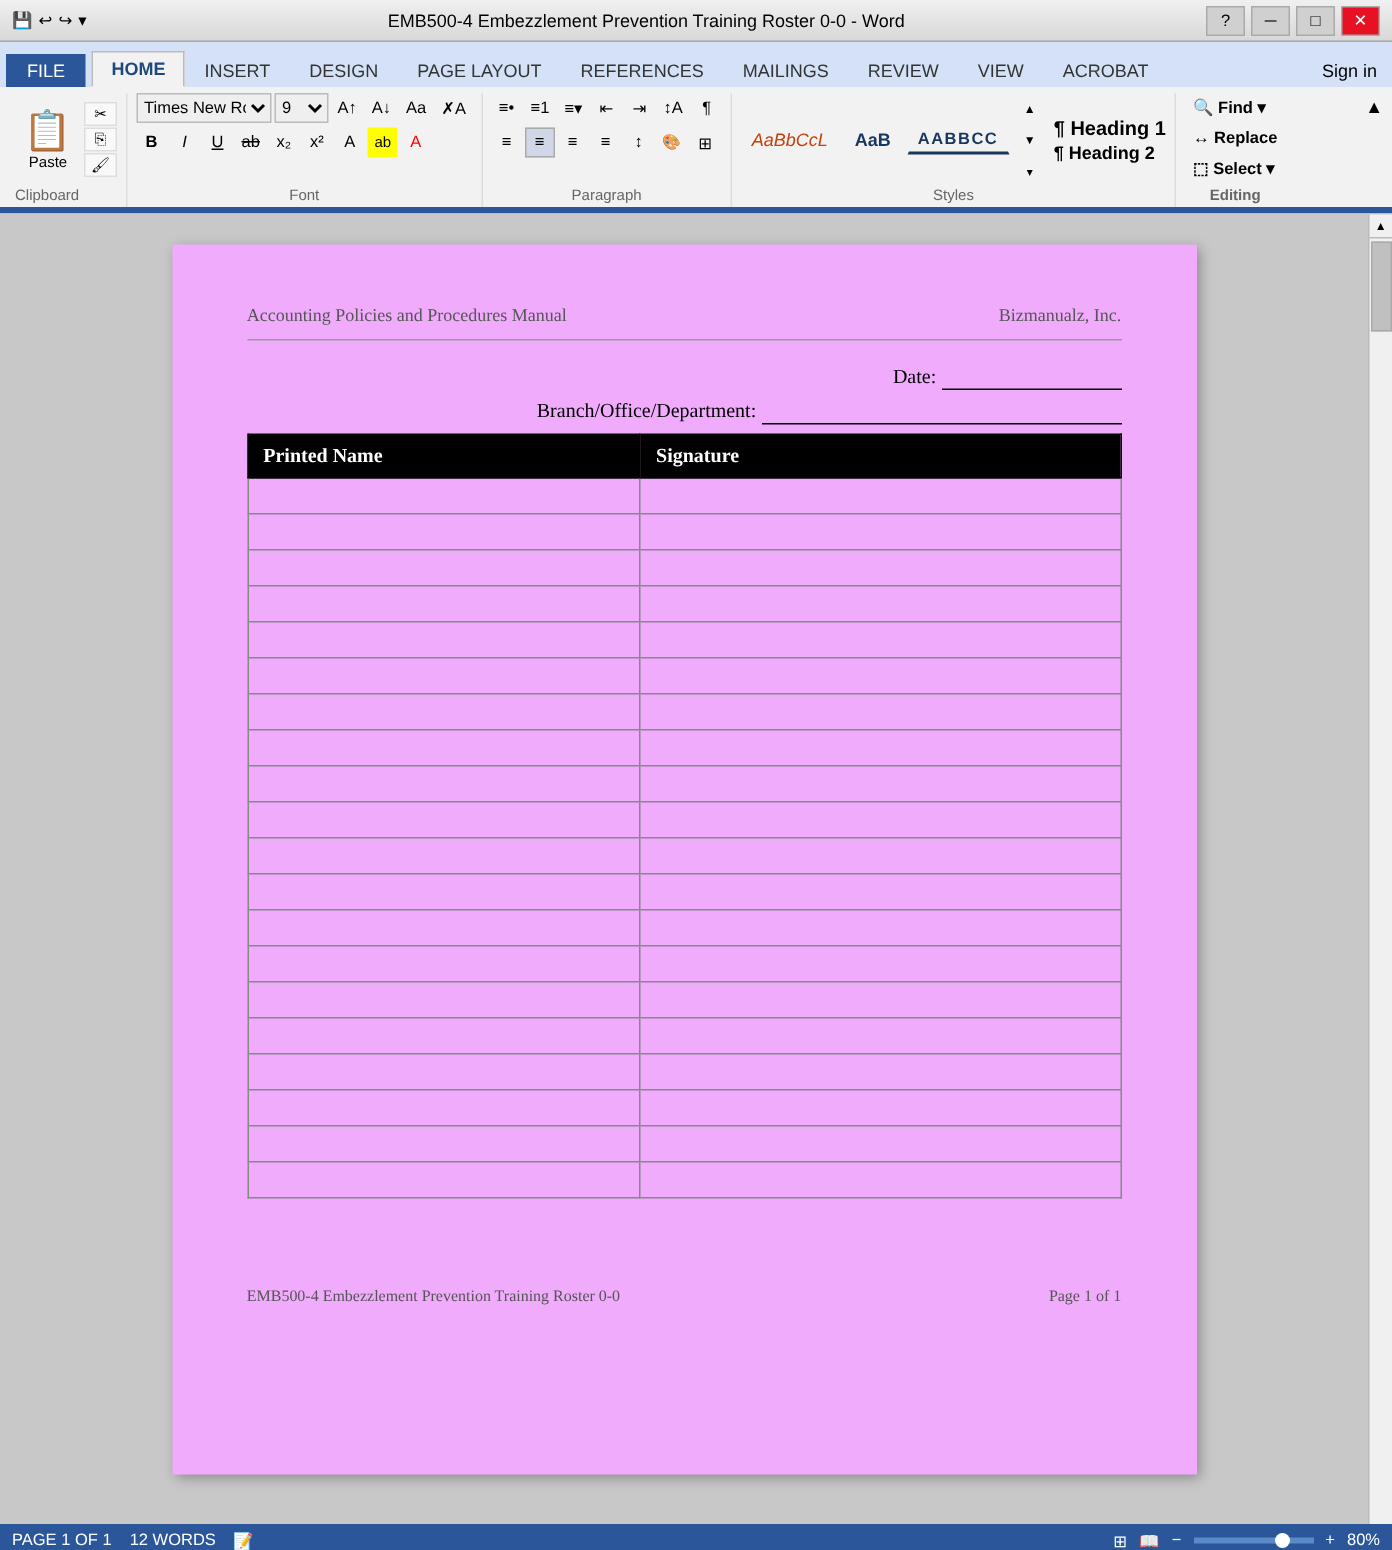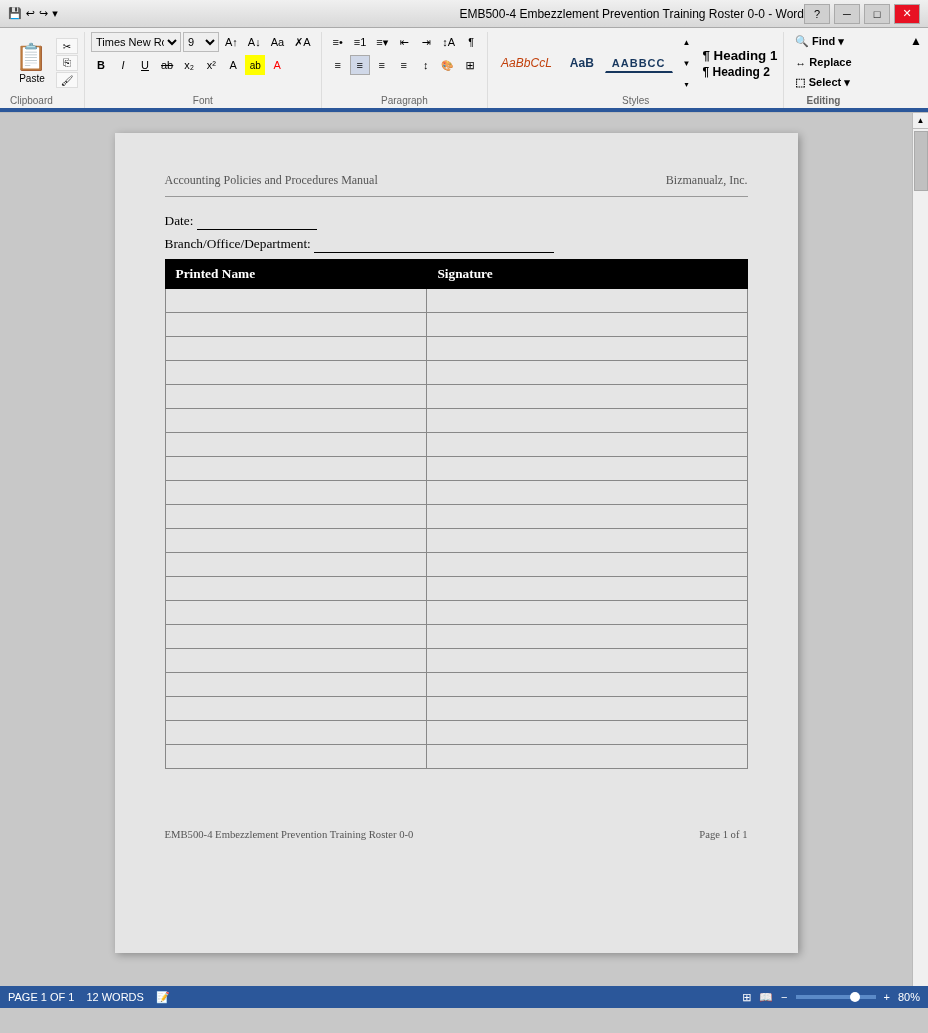--- a/index.html
+++ b/index.html
@@ -11,21 +11,21 @@
       height: 28px;
       display: flex;
       align-items: center;
       justify-content: space-between;
       padding: 0 8px;
       border-bottom: 1px solid #aaa;
       font-family: 'Segoe UI', Arial, sans-serif;
       font-size: 12px;
       color: #000;
     }
-    #title-bar .title { flex: 1; text-align: right; }
+    #title-bar .title { flex: 1; text-align: center; }
     #title-bar .win-btn {
       width: 26px; height: 20px;
       display: flex; align-items: center; justify-content: center;
       cursor: pointer; font-size: 11px; background: #d0d0d0;
       border: 1px solid #aaa;
     }
     #title-bar .quick-access { display: flex; align-items: center; gap: 4px; font-size: 11px; }
 
     
     #ribbon { background: #f2f2f2; border-bottom: 1px solid #bbb; font-family: 'Segoe UI', Arial, sans-serif; }
@@ -83,30 +83,30 @@
 
     
     #main-area { display: flex; height: calc(1033px - 28px - 110px - 22px); }
     #scroll-area { flex: 1; background: #c8c8c8; overflow-y: auto; padding: 20px 0; display: flex; flex-direction: column; align-items: center; position: relative; }
     #scrollbar { width: 16px; background: #f0f0f0; border-left: 1px solid #bbb; display: flex; flex-direction: column; align-items: center; }
     #scrollbar .scroll-arrow { width: 16px; height: 16px; display: flex; align-items: center; justify-content: center; cursor: pointer; font-size: 8px; border-bottom: 1px solid #bbb; }
     #scrollbar .scroll-thumb { width: 14px; height: 60px; background: #c0c0c0; border: 1px solid #aaa; margin: 2px auto; cursor: pointer; }
 
     
     #doc-page {
-      width: 683px; background: #e5e5e5;
+      width: 683px; background: #f0abfc;
       box-shadow: 2px 2px 8px rgba(0,0,0,0.3);
       padding: 40px 50px;
       min-height: 820px;
       position: relative;
     }
 
     .doc-header { display: flex; justify-content: space-between; font-size: 9pt; color: #555; margin-bottom: 8px; }
     .doc-title { text-align: center; font-weight: bold; font-size: 11pt; margin-bottom: 12px; letter-spacing: 1px; }
-    .doc-field { margin-bottom: 6px; font-size: 10pt; }
+    .doc-field { margin-bottom: 6px; font-size: 10pt; text-align: right; }
     .doc-field-line { display: inline-block; border-bottom: 1px solid #000; min-width: 120px; }
     .doc-field-line-long { display: inline-block; border-bottom: 1px solid #000; min-width: 240px; }
 
     
     .roster-table { width: 100%; border-collapse: collapse; margin-top: 4px; }
     .roster-table th {
       background: #000; color: #fff;
       padding: 6px 10px; font-size: 10pt; font-weight: bold;
       border: 1px solid #000; text-align: left;
     }
@@ -144,20 +144,33 @@
   <div class="title">EMB500-4 Embezzlement Prevention Training Roster 0-0 - Word</div>
   <div style="display:flex;align-items:center;gap:4px;">
     <div class="win-btn">?</div>
     <div class="win-btn">─</div>
     <div class="win-btn">□</div>
     <div class="win-btn" style="background:#e81123;color:#fff;">✕</div>
   </div>
 </div>
 
 <div id="ribbon">
+  <div id="ribbon-tabs">
+    <div class="file-tab">FILE</div>
+    <div class="tab active">HOME</div>
+    <div class="tab">INSERT</div>
+    <div class="tab">DESIGN</div>
+    <div class="tab">PAGE LAYOUT</div>
+    <div class="tab">REFERENCES</div>
+    <div class="tab">MAILINGS</div>
+    <div class="tab">REVIEW</div>
+    <div class="tab">VIEW</div>
+    <div class="tab">ACROBAT</div>
+    <div class="sign-in">Sign in</div>
+  </div>
 
   <div id="ribbon-content">
 
     <div class="ribbon-group" style="flex-direction:row;align-items:center;">
       <div class="ribbon-group-content" style="flex-direction:row;align-items:flex-start;padding-bottom:14px;">
         <div class="paste-btn">
           <span style="font-size:26px;">📋</span>
           <span style="font-size:10px;">Paste</span>
         </div>
         <div class="small-btns">

